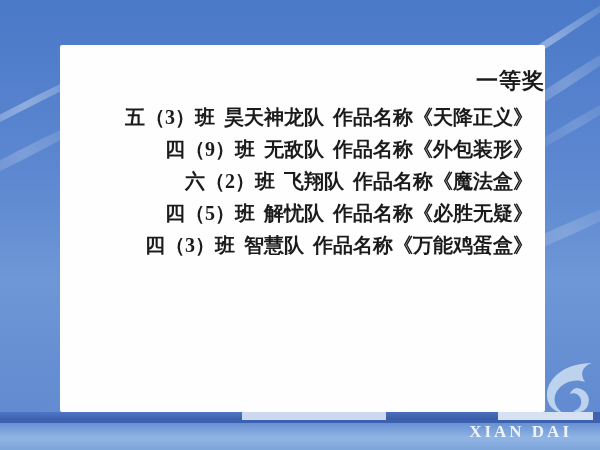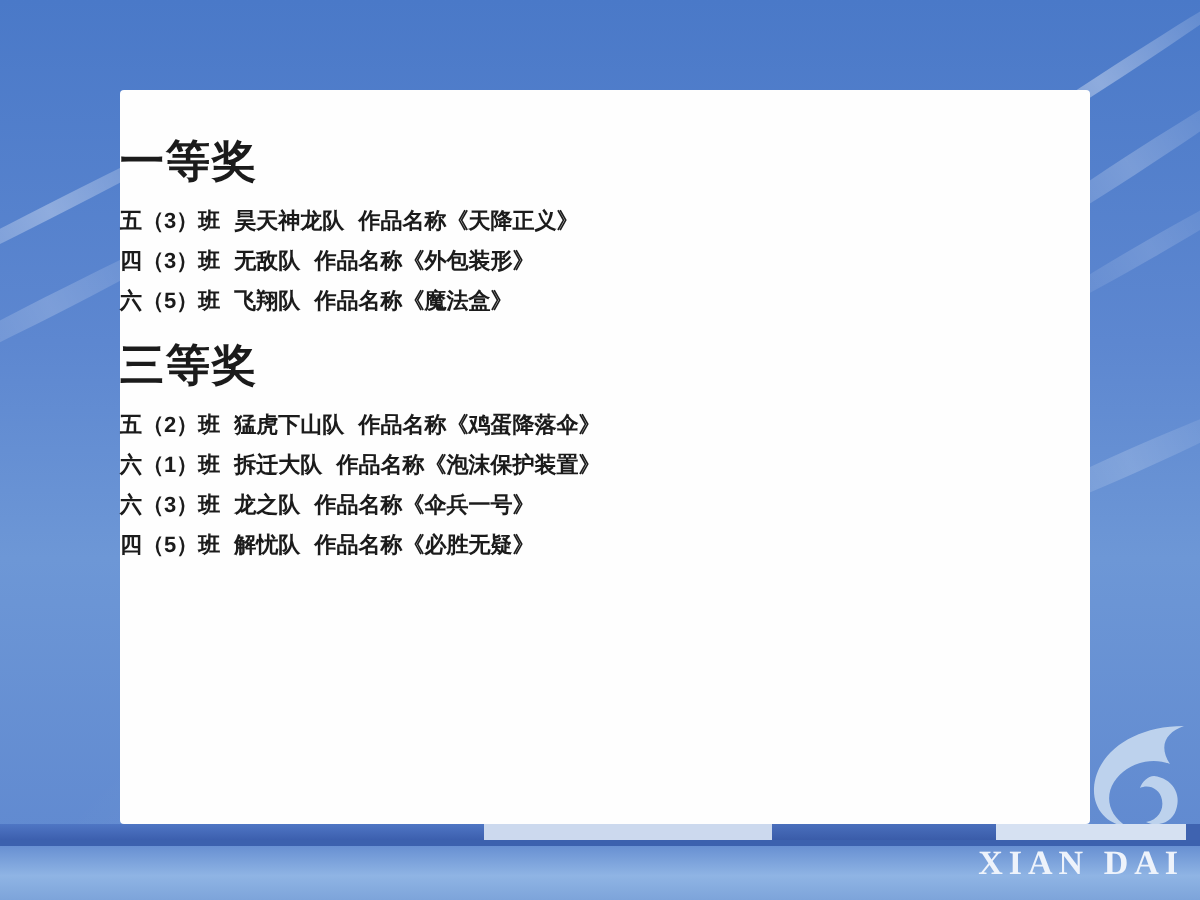--- a/index.html
+++ b/index.html
@@ -23,29 +23,29 @@
   .s2{width:210px;left:-80px;top:148px;transform:rotate(-27deg);opacity:.45;height:10px;}
   .s3{width:200px;left:450px;top:38px;transform:rotate(-33deg);opacity:.8;}
   .s4{width:190px;left:470px;top:78px;transform:rotate(-33deg);opacity:.5;height:10px;}
   .s5{width:170px;left:480px;top:225px;transform:rotate(-24deg);opacity:.4;height:12px;}
   .s6{width:160px;left:495px;top:120px;transform:rotate(-30deg);opacity:.35;height:9px;}
 
   
   .panel{
     position:absolute;left:60px;top:45px;width:485px;height:367px;
     background:#fefefe;border-radius:2px;z-index:4;
-    padding-top:14px;box-sizing:border-box;text-align:left;color:#1b1b1b;
+    padding-top:14px;box-sizing:border-box;text-align:right;color:#1b1b1b;
   }
   .award-title{
     font-size:22px;line-height:28px;font-weight:bold;margin:8px 0 6px;
     letter-spacing:1px;word-spacing:4px;
   }
   .award-line{
-    font-size:11px;line-height:20px;font-weight:bold;margin:0;
-    word-spacing:4px;white-space:nowrap;
+    font-size:20px;line-height:20px;font-weight:bold;margin:12px;
+    word-spacing:4px;white-space:nowrap;font-family:Liberation Serif, serif;
   }
 
   
   .stripe{position:absolute;top:412px;height:8px;z-index:5;}
   .stripe.dark1{left:0;width:242px;background:linear-gradient(180deg,#4f76c4,#3c5fae);}
   .stripe.light1{left:242px;width:144px;background:#ccd9ee;}
   .stripe.dark2{left:386px;width:112px;background:linear-gradient(180deg,#4a6fbc,#3a5ca9);}
   .stripe.light2{left:498px;width:95px;background:#d6e1f2;}
   .stripe.dark3{left:593px;width:7px;background:#3f63b0;}
   .seam{position:absolute;left:0;top:420px;width:600px;height:3px;background:#3c61ae;z-index:5;}
@@ -54,21 +54,21 @@
   .band{
     position:absolute;left:0;top:423px;width:600px;height:27px;z-index:5;
     background:linear-gradient(180deg,#6890d2 0%,#8fb4e4 55%,#7da4da 100%);
   }
 
   
   .logo-icon{
     position:absolute;left:544px;top:361px;width:50px;height:54px;z-index:3;
   }
   .logo-text{
-    position:absolute;top:422px;right:8px;z-index:6;
+    position:absolute;top:422px;right:28px;z-index:6;
     font-family:"Liberation Serif","DejaVu Serif",serif;
     font-weight:bold;font-size:17px;letter-spacing:3px;color:#eef3fb;
     white-space:nowrap;
   }
 </style>
 </head>
 <body>
 
 <div class="slide">
 
@@ -87,33 +87,28 @@
   </div>
 
   <div class="panel">
 
     <div>
       <div class="award-title">一等奖</div>
       <p class="award-line">五（3）班 昊天神龙队 作品名称《天降正义》</p>
     </div>
 
     <div>
-      <p class="award-line">四（3）班 无敌队 作品名称《外包装形》</p>
-      <p class="award-line">六（5）班 飞翔队 作品名称《魔法盒》</p>
+      <p class="award-line">四（9）班 无敌队 作品名称《外包装形》</p>
+      <p class="award-line">六（2）班 飞翔队 作品名称《魔法盒》</p>
     </div>
 
-    <div>
-      <div class="award-title">三等奖</div>
-      <p class="award-line">五（2）班 猛虎下山队 作品名称《鸡蛋降落伞》</p>
-      <p class="award-line">六（1）班 拆迁大队 作品名称《泡沫保护装置》</p>
-      <p class="award-line">六（3）班 龙之队 作品名称《伞兵一号》</p>
-    </div>
 
     <div>
       <p class="award-line">四（5）班 解忧队 作品名称《必胜无疑》</p>
+      <p class="award-line">四（3）班 智慧队 作品名称《万能鸡蛋盒》</p>
     </div>
 
   </div>
 
   <div class="stripe dark1"></div>
   <div class="stripe light1"></div>
   <div class="stripe dark2"></div>
   <div class="stripe light2"></div>
   <div class="stripe dark3"></div>
   <div class="seam"></div>

